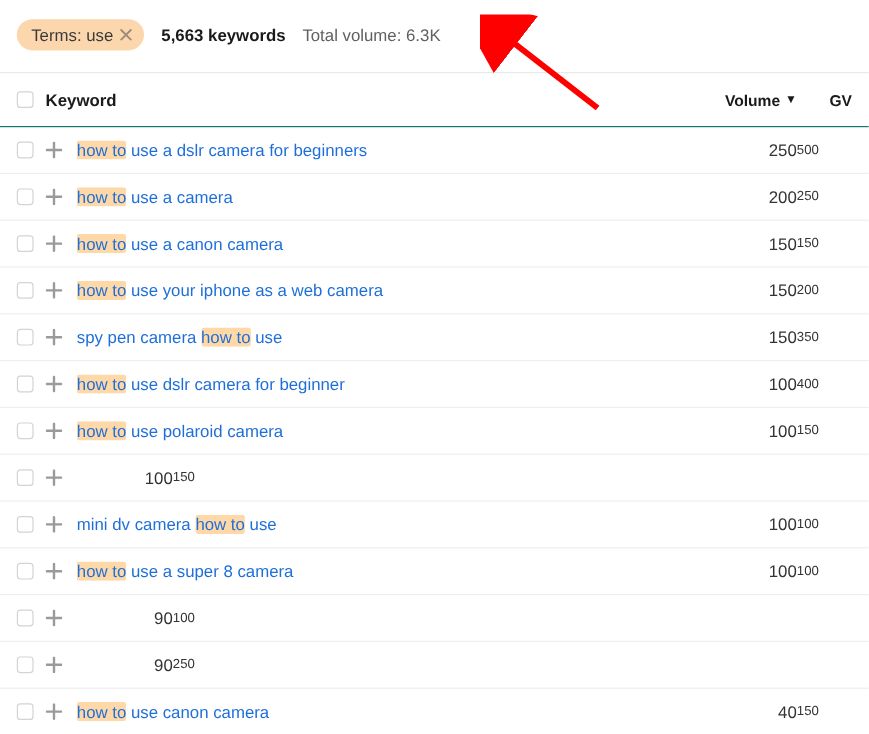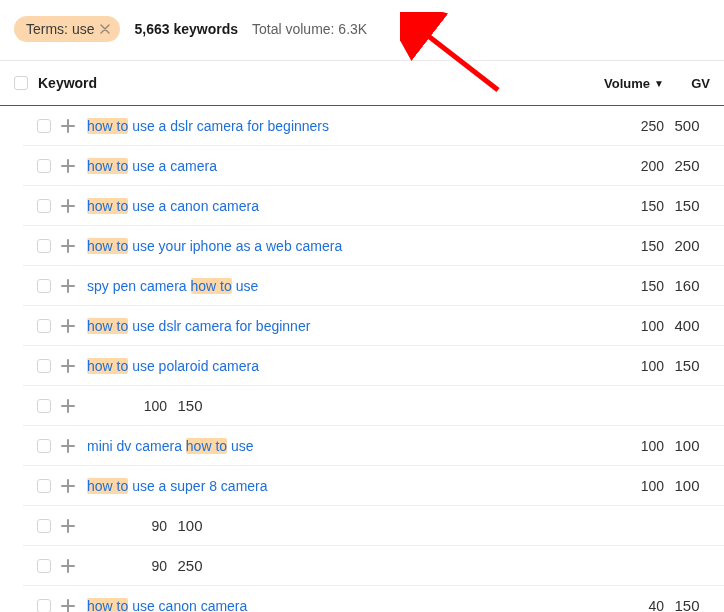--- a/index.html
+++ b/index.html
@@ -74,21 +74,20 @@
     }
     .sort-arrow {
       font-size: 10px;
       color: #1a1a1a;
     }
     .row {
       display: flex;
       align-items: center;
       padding: 11px 14px;
       border-bottom: 1px solid #eee;
-      margin-left: 23px;
     }
     .row-check { width: 24px; display:flex; align-items:center; }
     .row-plus {
       width: 26px;
       color: #999;
       cursor: pointer;
       display: flex;
       align-items: center;
     }
     .row-plus svg { display: block; }
@@ -108,23 +107,23 @@
       padding: 0 0;
     }
     .row-volume {
       width: 80px;
       text-align: right;
       color: #333;
       font-size: 14px;
     }
     .row-gv {
       width: 46px;
-      text-align: center;
+      text-align: left;
       color: #333;
-      font-size: 15px;
+      font-size: 11px;
     }
     .checkbox {
       width: 14px;
       height: 14px;
       border: 1.5px solid #d4d4d4;
       border-radius: 3px;
       background: #fff;
       cursor: pointer;
       display: inline-block;
     }
@@ -221,21 +220,21 @@
       <div class="row-check">
         <span class="checkbox"></span>
       </div>
       <div class="row-plus">
         <svg width="14" height="14" viewBox="0 0 14 14">
           <path d="M7 1 V13 M1 7 H13" stroke="#9a9a9a" stroke-width="2" stroke-linecap="round"></path>
         </svg>
       </div>
       <div class="row-keyword">spy pen camera <span class="hl">how to</span> use</div>
       <div class="row-volume">150</div>
-      <div class="row-gv">160</div>
+      <div class="row-gv">350</div>
     </div>
     <div class="row">
       <div class="row-check">
         <span class="checkbox"></span>
       </div>
       <div class="row-plus">
         <svg width="14" height="14" viewBox="0 0 14 14">
           <path d="M7 1 V13 M1 7 H13" stroke="#9a9a9a" stroke-width="2" stroke-linecap="round"></path>
         </svg>
       </div>

